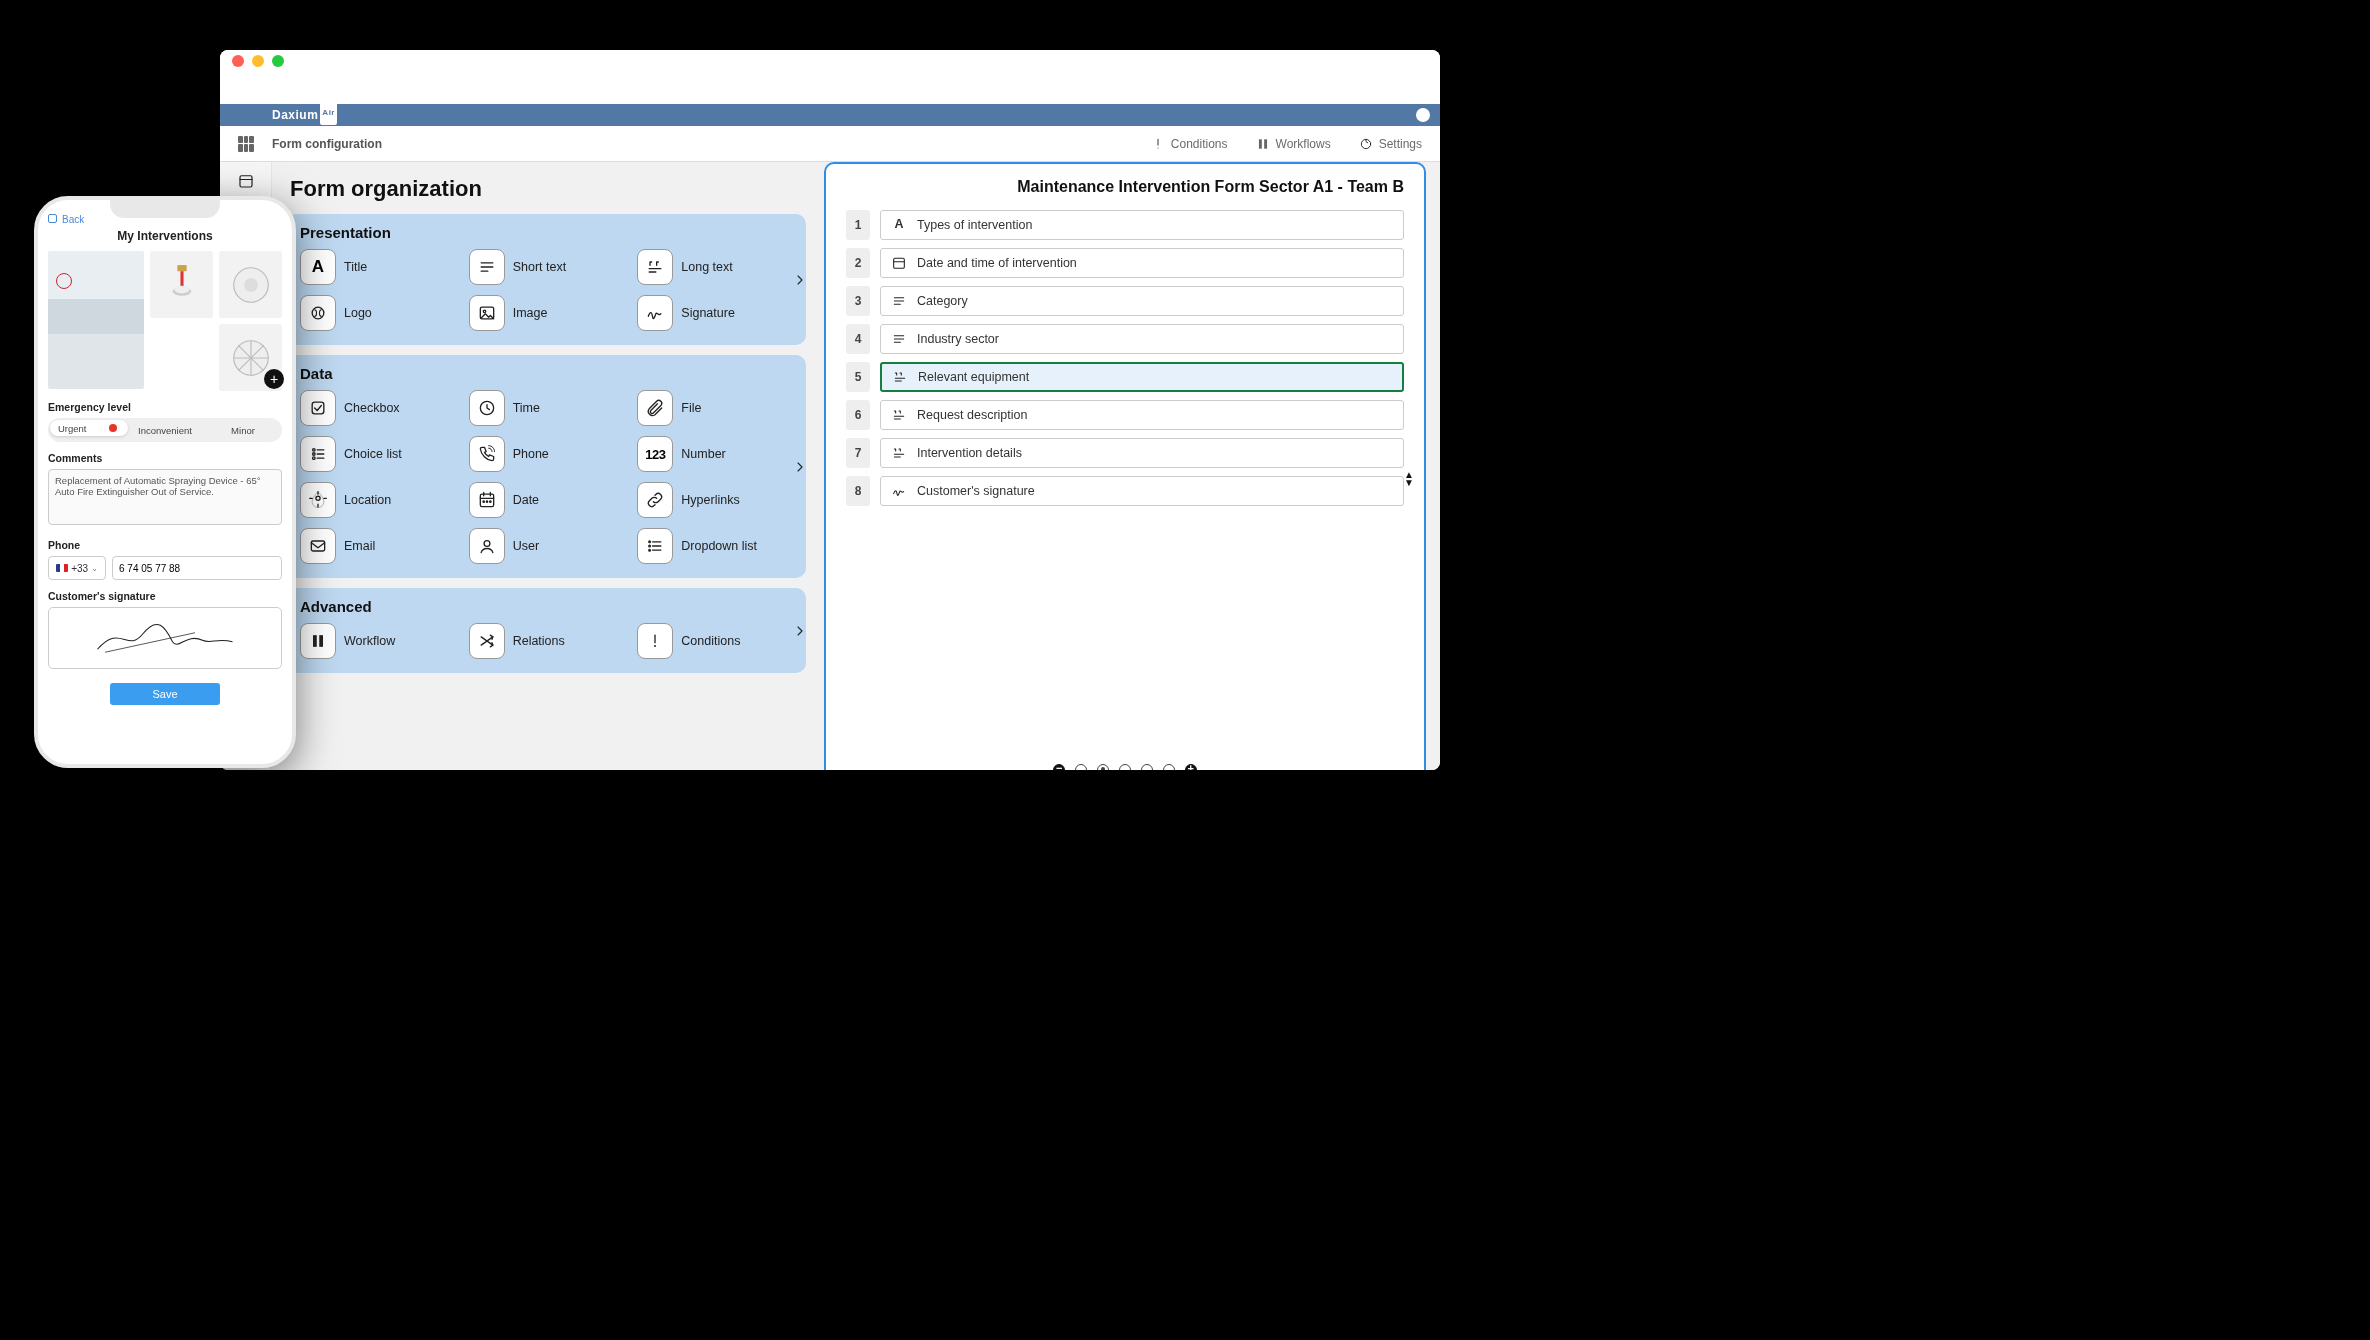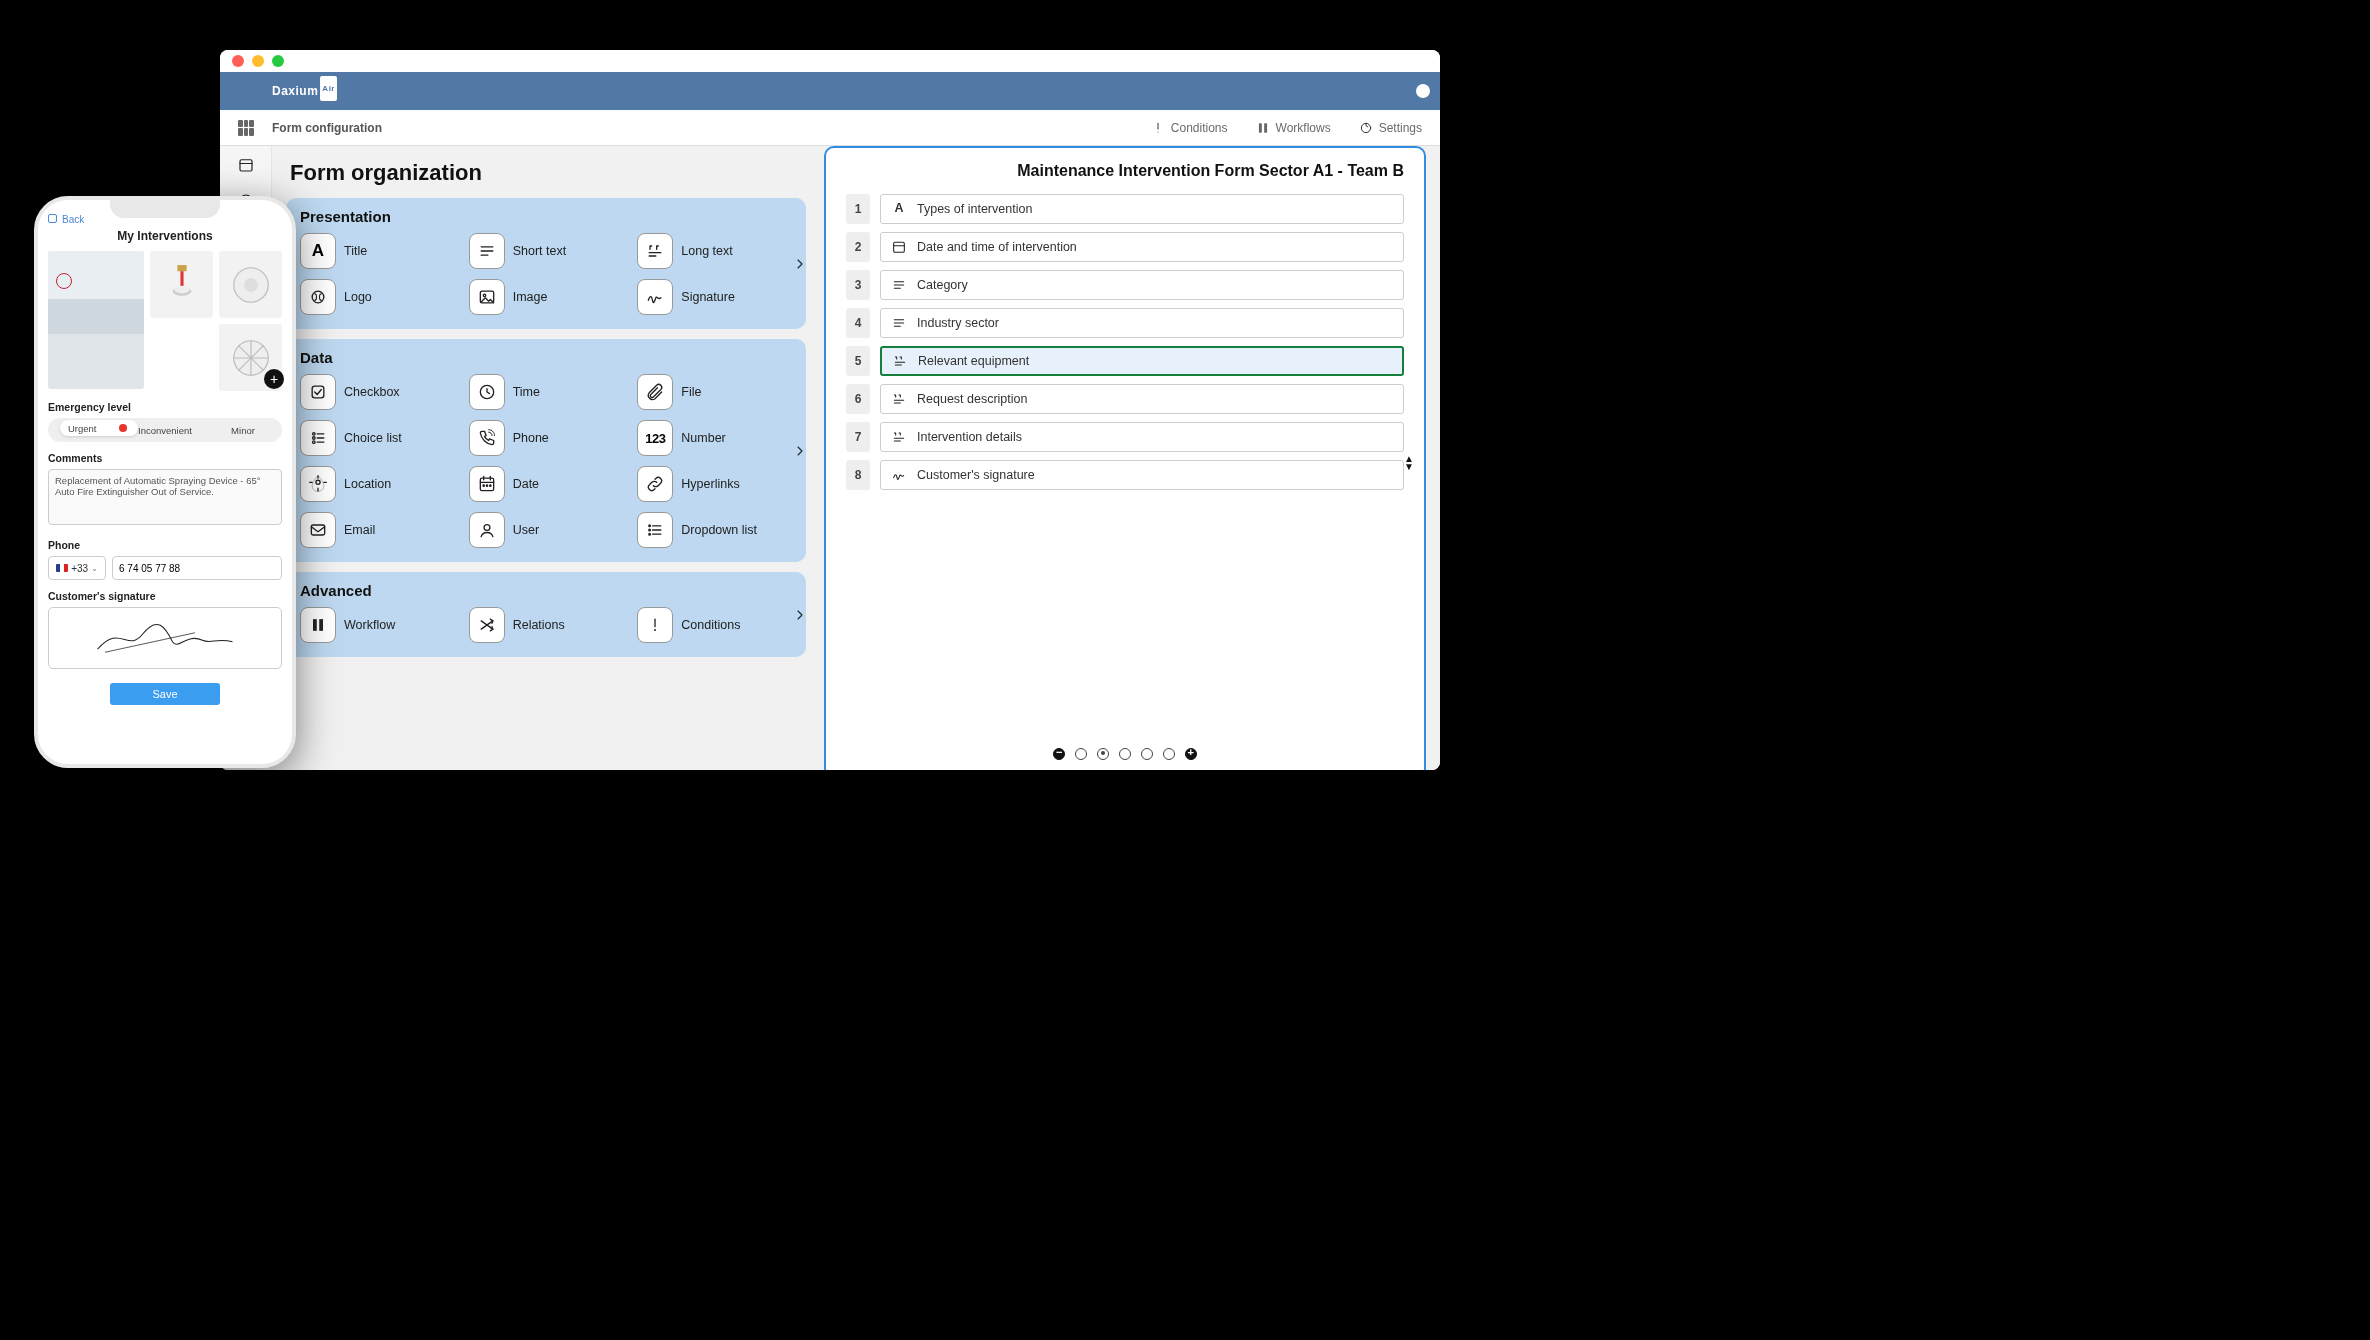--- a/index.html
+++ b/index.html
@@ -7,21 +7,21 @@
 
   
   .window {
     position: absolute; left: 220px; top: 50px; width: 1220px; height: 720px;
     background: #fff; border-radius: 8px; overflow: hidden; box-shadow: 0 8px 40px rgba(0,0,0,.5);
   }
   .mac-traffic { height: 22px; display: flex; align-items: center; gap: 8px; padding-left: 12px; background: #fff; }
   .dot { width: 12px; height: 12px; border-radius: 50%; }
   .dot.red { background: #ff5f56; } .dot.yellow { background: #ffbd2e; } .dot.green { background: #27c93f; }
 
-  .brandbar { height: 38px; background: #5278a6; color: #fff; display: flex; align-items: center; padding: 0 10px 0 52px; font-size: 12px; font-weight: 700; letter-spacing: .5px; position: relative; }
+  .brandbar { height: 22px; background: #5278a6; color: #fff; display: flex; align-items: center; padding: 0 10px 0 52px; font-size: 12px; font-weight: 700; letter-spacing: .5px; position: relative; margin-top: 32px; }
   .brandbar .dax-air { font-size: 8px; background:#fff; color:#5278a6; border-radius:2px; padding:8px 2px; margin-left:2px; position:relative; top:-3px; }
   .brandbar .avatar { margin-left:auto; width:14px; height:14px; border-radius:50%; background:#fff; }
 
   .toolbar { height: 36px; background:#fff; border-bottom:1px solid #ddd; display:flex; align-items:center; font-size:12px; color:#6b6b6b; }
   .toolbar .lefticon { width:52px; display:flex; justify-content:center; }
   .toolbar .grid9 { width:16px; height:16px; display:grid; grid-template:repeat(2,1fr)/repeat(3,1fr); gap:1px; }
   .toolbar .grid9 i { background:#666; border-radius:1px; }
   .toolbar .breadcrumb { font-weight:600; color:#555; }
   .toolbar .right { margin-left:auto; display:flex; gap:28px; padding-right:18px; align-items:center; }
   .toolbar .right span { display:flex; align-items:center; gap:6px; cursor:pointer; }
@@ -72,21 +72,21 @@
   .gallery .big .ceil { position:absolute; inset:0; background:linear-gradient(#e9eef2 0 35%, #cfd8de 35% 60%, #dfe5e9 60% 100%); }
   .gallery .big .circle { position:absolute; left:8px; top:22px; width:16px; height:16px; border:1.5px solid #c23; border-radius:50%; }
   .gallery .thumbs { flex:1; display:grid; grid-template-columns:1fr 1fr; grid-template-rows:1fr 1fr; gap:6px; }
   .gallery .th { background:#f2f2f2; border-radius:3px; display:flex; align-items:center; justify-content:center; }
   .gallery .th svg { width:46px; height:46px; }
   .gallery .add { position:absolute; right:-2px; top:118px; width:20px; height:20px; background:#111; color:#fff; border-radius:50%; display:flex; align-items:center; justify-content:center; font-size:14px; }
 
   .ph-label { font-size:10.5px; font-weight:600; color:#222; margin:10px 0 5px; }
   .seg { background:#efefef; border-radius:14px; height:24px; display:flex; align-items:center; font-size:9.5px; color:#444; position:relative; }
   .seg .opt { flex:1; text-align:center; }
-  .seg .pill { position:absolute; left:12px; top:2px; height:16px; width:78px; background:#fff; border-radius:11px; box-shadow:0 1px 3px rgba(0,0,0,.15); display:flex; align-items:center; padding-left:8px; gap:22px;}
+  .seg .pill { position:absolute; left:2px; top:2px; height:16px; width:78px; background:#fff; border-radius:11px; box-shadow:0 1px 3px rgba(0,0,0,.15); display:flex; align-items:center; padding-left:8px; gap:22px;}
   .seg .pill .rd { width:8px; height:8px; background:#e7352c; border-radius:50%; }
 
   .ta { width:100%; height:56px; border:1px solid #ccc; border-radius:4px; background:#fafafa; padding:5px 6px; font-size:9.5px; color:#555; resize:none; }
 
   .phone-row { display:flex; gap:6px; }
   .cc { border:1px solid #ccc; border-radius:4px; height:24px; width:58px; display:flex; align-items:center; justify-content:center; gap:3px; font-size:10px; color:#333; }
   .cc .flag { width:12px; height:8px; background:linear-gradient(90deg,#2a3b8f 0 33%,#fff 33% 66%,#d22 66% 100%); border-radius:1px; }
   .cc .car { font-size:8px; color:#777; }
   .num-in { border:1px solid #ccc; border-radius:4px; height:24px; flex:1; padding:0 6px; font-size:10px; }
 

